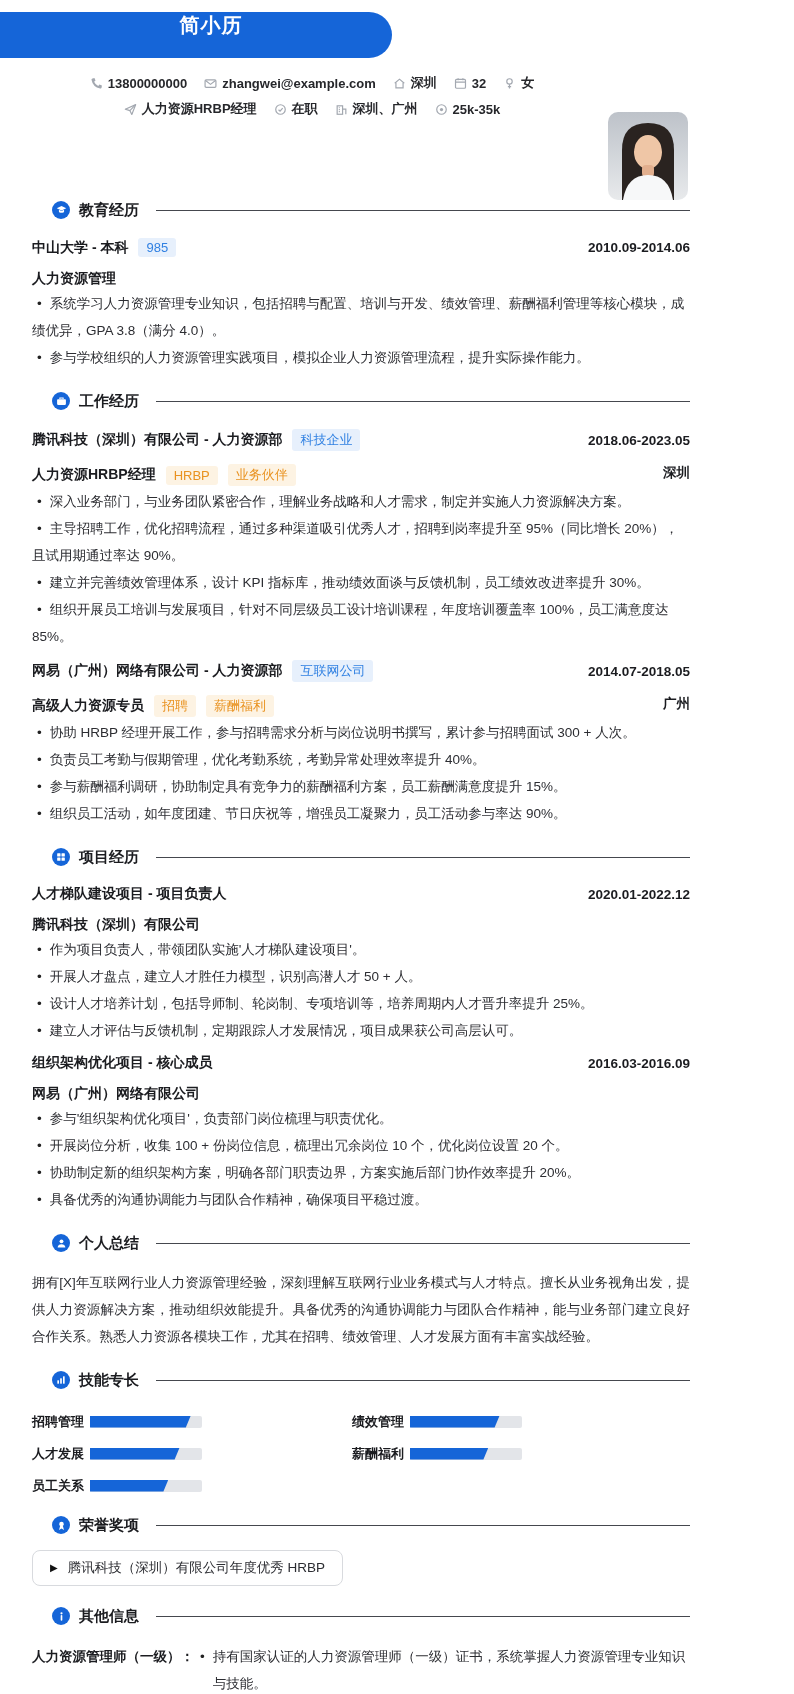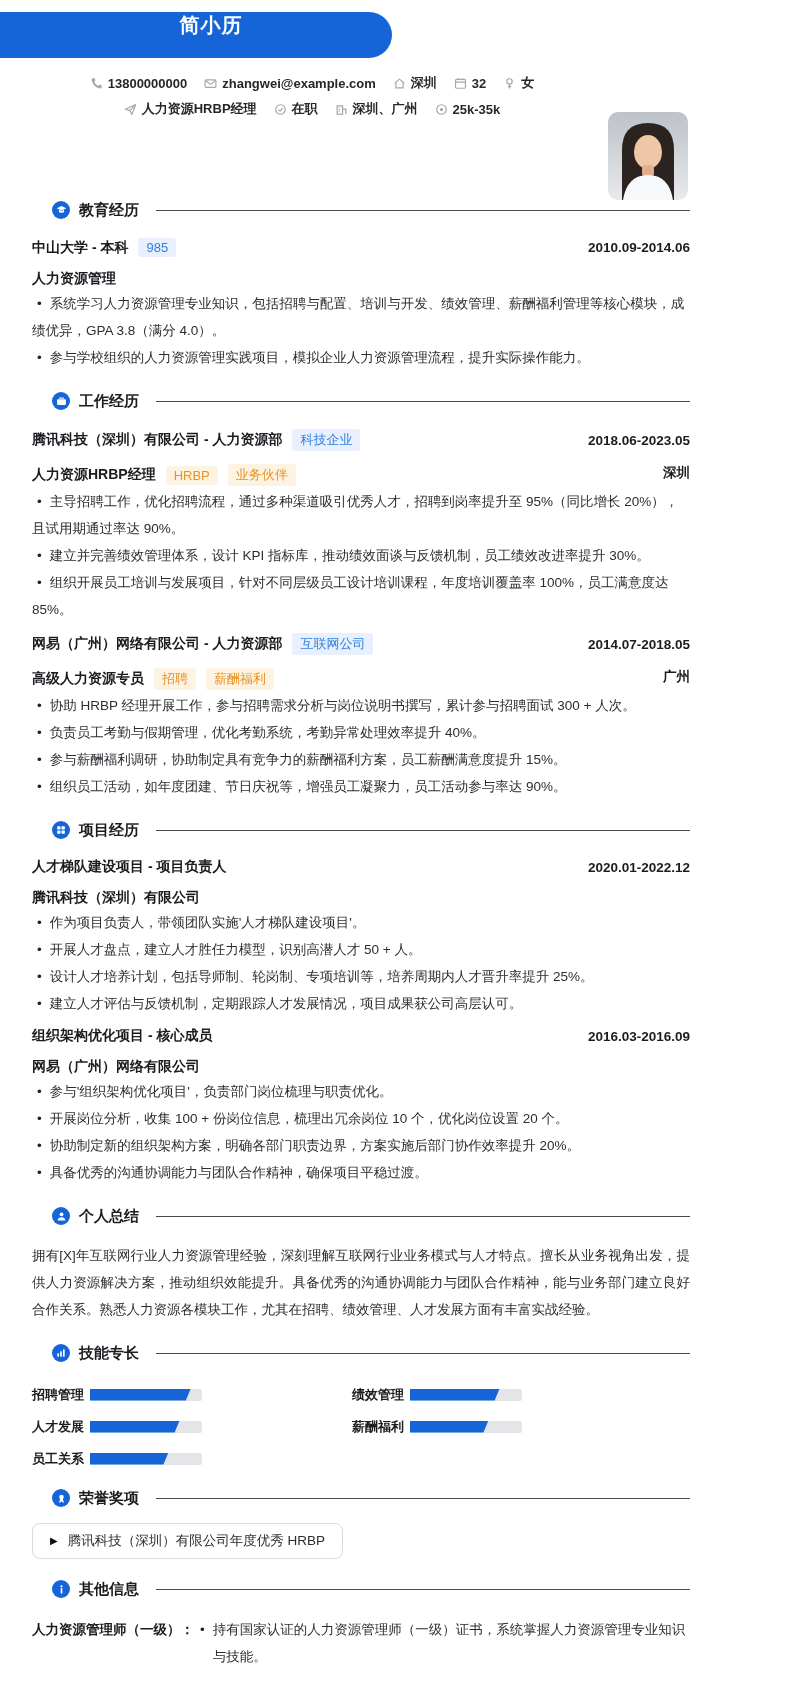--- a/index.html
+++ b/index.html
@@ -231,20 +231,21 @@
       </div>
       <div class="esub">
         <div class="el">
           <span class="etitle">人力资源HRBP经理</span>
           <span class="badge orange">HRBP</span>
           <span class="badge orange">业务伙伴</span>
         </div>
         <span class="edate">深圳</span>
       </div>
       <div class="bullets">
+        <p class="bullet"><span class="dot">•</span><span>深入业务部门，与业务团队紧密合作，理解业务战略和人才需求，制定并实施人力资源解决方案。</span></p>
         <p class="bullet"><span class="dot">•</span><span>主导招聘工作，优化招聘流程，通过多种渠道吸引优秀人才，招聘到岗率提升至 95%（同比增长 20%），且试用期通过率达 90%。</span></p>
         <p class="bullet"><span class="dot">•</span><span>建立并完善绩效管理体系，设计 KPI 指标库，推动绩效面谈与反馈机制，员工绩效改进率提升 30%。</span></p>
         <p class="bullet"><span class="dot">•</span><span>组织开展员工培训与发展项目，针对不同层级员工设计培训课程，年度培训覆盖率 100%，员工满意度达 85%。</span></p>
       </div>
     </div>
 
     <div class="entry">
       <div class="erow">
         <div class="el">
           <span class="etitle">网易（广州）网络有限公司 - 人力资源部</span>

